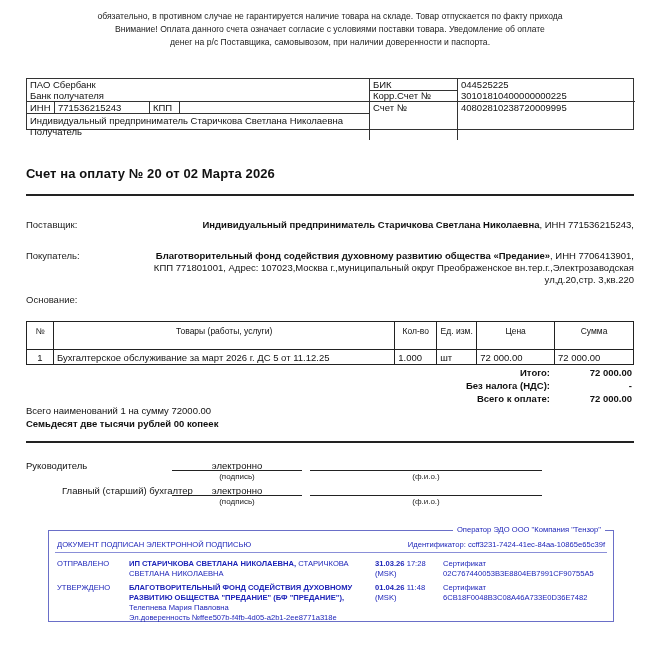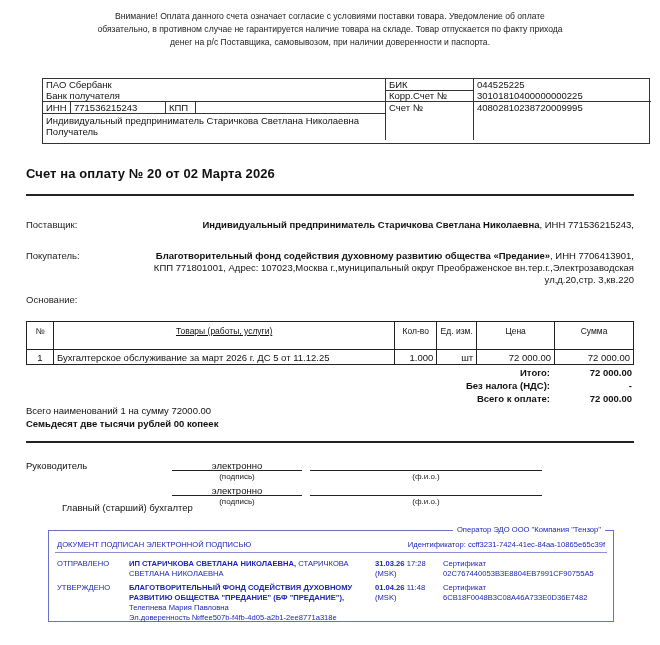--- a/index.html
+++ b/index.html
@@ -2,45 +2,45 @@
 <html><head>
   <meta charset="utf-8">
   <style>
     * { box-sizing: border-box; margin: 0; padding: 0; }
     html, body { width: 660px; height: 645px; background: #ffffff; overflow: hidden; }
     body { font-family: "Liberation Sans", sans-serif; color: #111; position: relative; font-size: 9.5px; }
 
     .notice { position: absolute; top: 10px; left: 60px; width: 540px; text-align: center; font-size: 8.6px; line-height: 13px; color: #222; }
 
     
-    .bank { position: absolute; top: 78px; left: 42px; width: 608px; height: 66px; border: 1px solid #333; }
+    .bank { position: absolute; top: 78px; left: 26px; width: 608px; height: 52px; border: 1px solid #333; }
     .bank .v { position: absolute; background: #333; width: 1px; }
     .bank .h { position: absolute; background: #333; height: 1px; }
     .bank .t { position: absolute; font-size: 9.5px; line-height: 11px; white-space: nowrap; }
 
     .title { position: absolute; top: 166px; left: 26px; font-size: 13px; font-weight: bold; letter-spacing: 0.1px; }
     .rule-thick { position: absolute; left: 26px; width: 608px; height: 2px; background: #222; }
 
     .party { position: absolute; left: 26px; width: 608px; font-size: 9.5px; line-height: 12px; text-align: right; }
     .party .lbl { position: absolute; left: 0; top: 0; color: #222; }
     .party .val { position: absolute; left: 92px; top: 0; width: 516px; }
     .party b { font-weight: bold; }
 
     
     table.goods { position: absolute; top: 321px; left: 26px; width: 608px; border-collapse: collapse; font-size: 9.5px; }
     table.goods th, table.goods td { border: 1px solid #222; padding: 1px 3px; }
     table.goods th { font-weight: normal; font-size: 8.5px; text-align: center; vertical-align: top; height: 28px; padding-top: 4px; }
     table.goods td { height: 15px; }
     .c-no { width: 27px; }
-    .c-name { width: 342px; text-decoration: underline; }
+    .c-name { width: 342px; }
     .c-qty { width: 42px; }
     .c-unit { width: 40px; }
     .c-price { width: 78px; }
     .c-sum { width: 79px; }
-    td.r { text-align: right; }
+    td.r { }
     td.c { text-align: center; }
 
     .totals { position: absolute; top: 367px; left: 26px; width: 608px; font-size: 9.5px; font-weight: bold; }
     .totals .row { position: relative; height: 13px; }
     .totals .l { position: absolute; right: 84px; text-align: right; }
     .totals .v { position: absolute; right: 2px; text-align: right; }
 
     .summary { position: absolute; top: 404px; left: 26px; font-size: 9.5px; line-height: 13px; }
     .summary .words { font-weight: bold; }
 
@@ -62,22 +62,22 @@
     .stamp .st { position: absolute; left: 0; width: 70px; }
     .stamp .who { position: absolute; left: 72px; width: 240px; }
     .stamp .when { position: absolute; left: 318px; width: 62px; }
     .stamp .cert { position: absolute; left: 386px; }
     .stamp b { font-weight: bold; }
   </style>
 </head>
 <body>
 
 <div class="notice">
+  <div>обязательно, в противном случае не гарантируется наличие товара на складе. Товар отпускается по факту прихода</div>
   <div>Внимание! Оплата данного счета означает согласие с условиями поставки товара. Уведомление об оплате</div>
-  <div>обязательно, в противном случае не гарантируется наличие товара на складе. Товар отпускается по факту прихода</div>
   <div>денег на р/с Поставщика, самовывозом, при наличии доверенности и паспорта.</div>
 </div>
 
 <div class="bank">
 
   <div class="v" style="left:342px;top:0;height:61px;"></div>
   <div class="v" style="left:430px;top:0;height:61px;"></div>
   <div class="h" style="left:0;top:22px;width:342px;"></div>
   <div class="h" style="left:0;top:34px;width:342px;"></div>
   <div class="h" style="left:342px;top:11px;width:88px;"></div>
@@ -172,21 +172,21 @@
 
 <div class="sig" style="top:460px;height:22px;">
   <div class="role" style="top:0;">Руководитель</div>
   <div class="elec" style="top:0;">электронно</div>
   <div class="line1" style="top:0;height:11px;"></div>
   <div class="line2" style="top:0;height:11px;"></div>
   <div class="cap" style="top:12px;left:146px;width:130px;">(подпись)</div>
   <div class="cap" style="top:12px;left:284px;width:232px;">(ф.и.о.)</div>
 </div>
 <div class="sig" style="top:485px;height:22px;">
-  <div class="role" style="top:17px;padding-left:36px;">Главный (старший) бухгалтер</div>
+  <div class="role" style="top:0;padding-left:36px;">Главный (старший) бухгалтер</div>
   <div class="elec" style="top:0;">электронно</div>
   <div class="line1" style="top:0;height:11px;"></div>
   <div class="line2" style="top:0;height:11px;"></div>
   <div class="cap" style="top:12px;left:146px;width:130px;">(подпись)</div>
   <div class="cap" style="top:12px;left:284px;width:232px;">(ф.и.о.)</div>
 </div>
 
 <div class="stamp">
   <div class="op">Оператор ЭДО ООО "Компания "Тензор"</div>
   <div class="hdr">ДОКУМЕНТ ПОДПИСАН ЭЛЕКТРОННОЙ ПОДПИСЬЮ</div>

